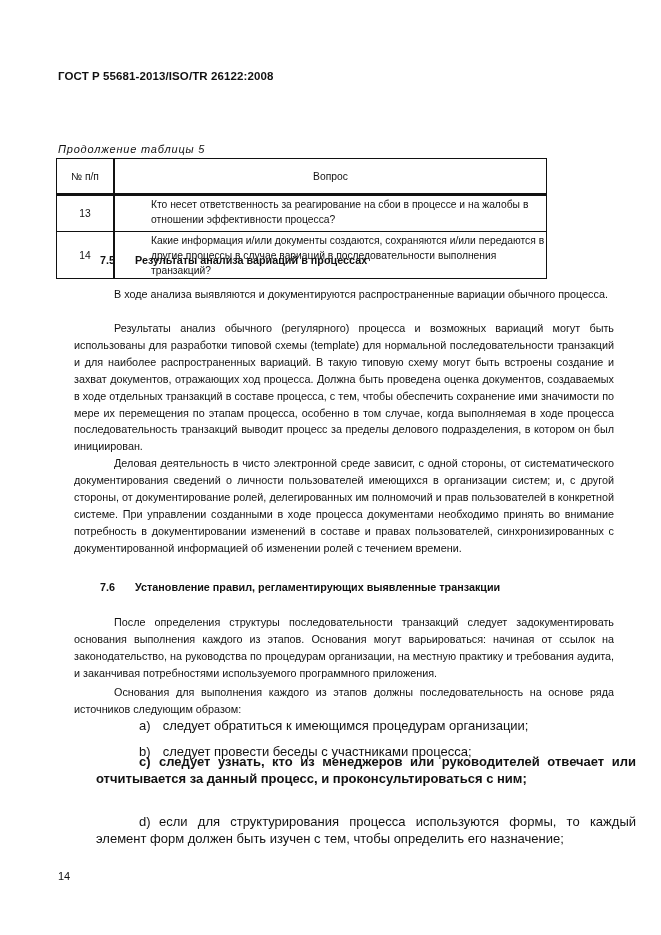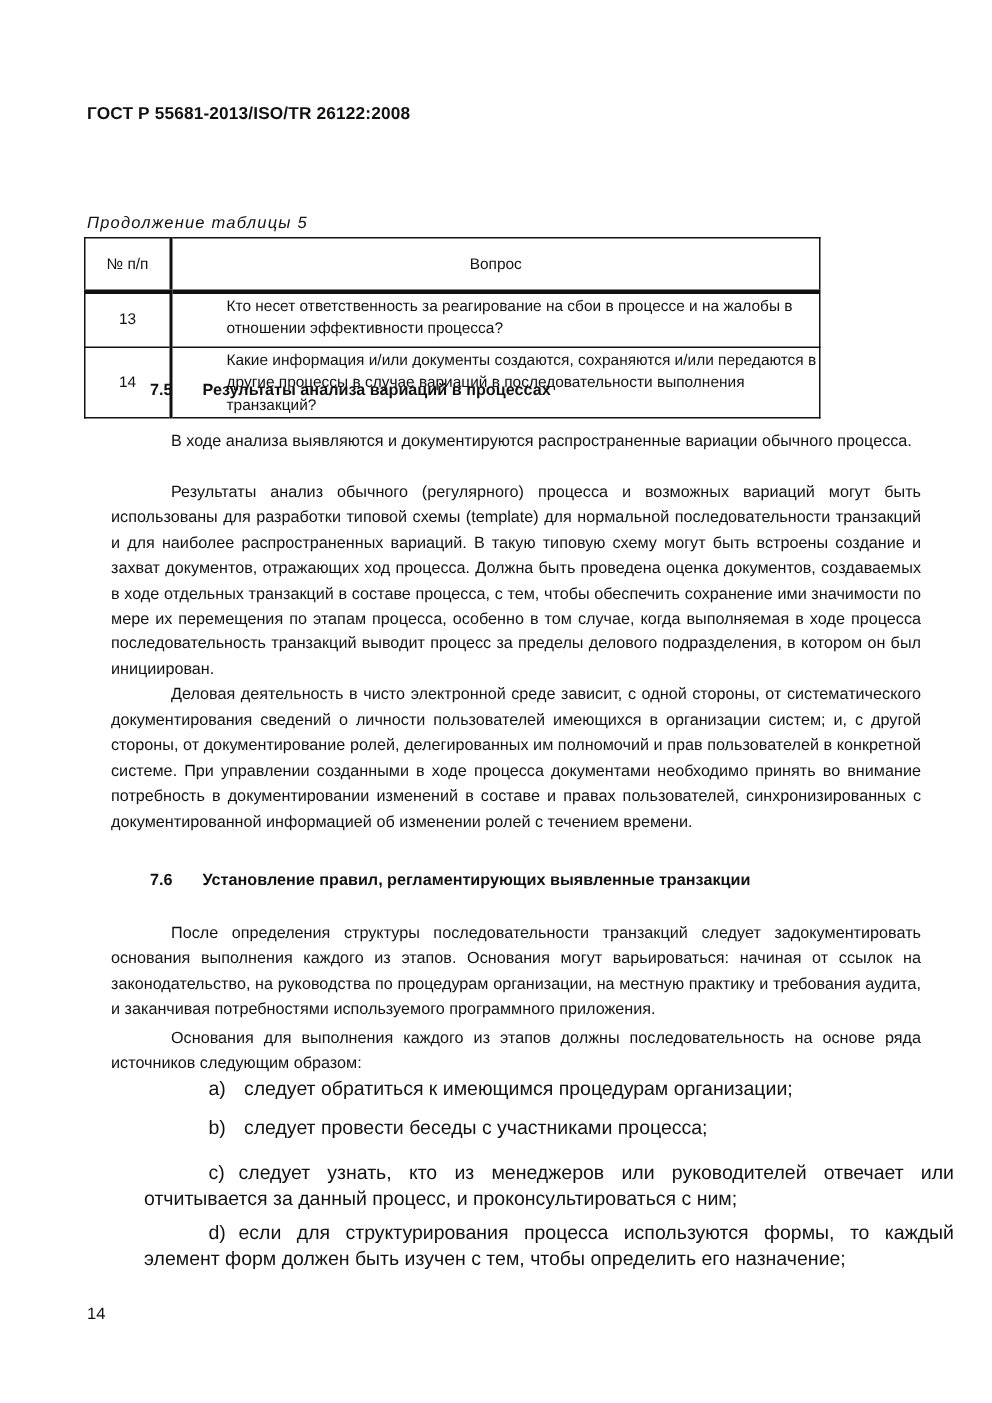--- a/index.html
+++ b/index.html
@@ -71,20 +71,20 @@
 <div class="abs para" style="top:684px;">Основания для выполнения каждого из этапов должны последовательность на основе ряда источников следующим образом:</div>
 
 <div class="abs item" style="top:718px; padding-left:43px; width:497px;">
   <span class="lbl">a)</span>
   <span>следует обратиться к имеющимся процедурам организации;</span>
 </div>
 <div class="abs item" style="top:744px; padding-left:43px; width:497px;">
   <span class="lbl">b)</span>
   <span>следует провести беседы с участниками процесса;</span>
 </div>
-<div class="abs item" style="top:774px; text-indent:43px;">
+<div class="abs item" style="top:754px; text-indent:43px;font-weight:bold;">
   <span class="lbl" style="text-indent:0;">c)</span><span>следует узнать, кто из менеджеров или руководителей отвечает или отчитывается за данный процесс, и проконсультироваться с ним;</span>
 </div>
 <div class="abs item" style="top:814px; text-indent:43px;">
   <span class="lbl" style="text-indent:0;">d)</span><span>если для структурирования процесса используются формы, то каждый элемент форм должен быть изучен с тем, чтобы определить его назначение;</span>
 </div>
 
 <div class="abs page-num">14</div>
 
 </body></html>

